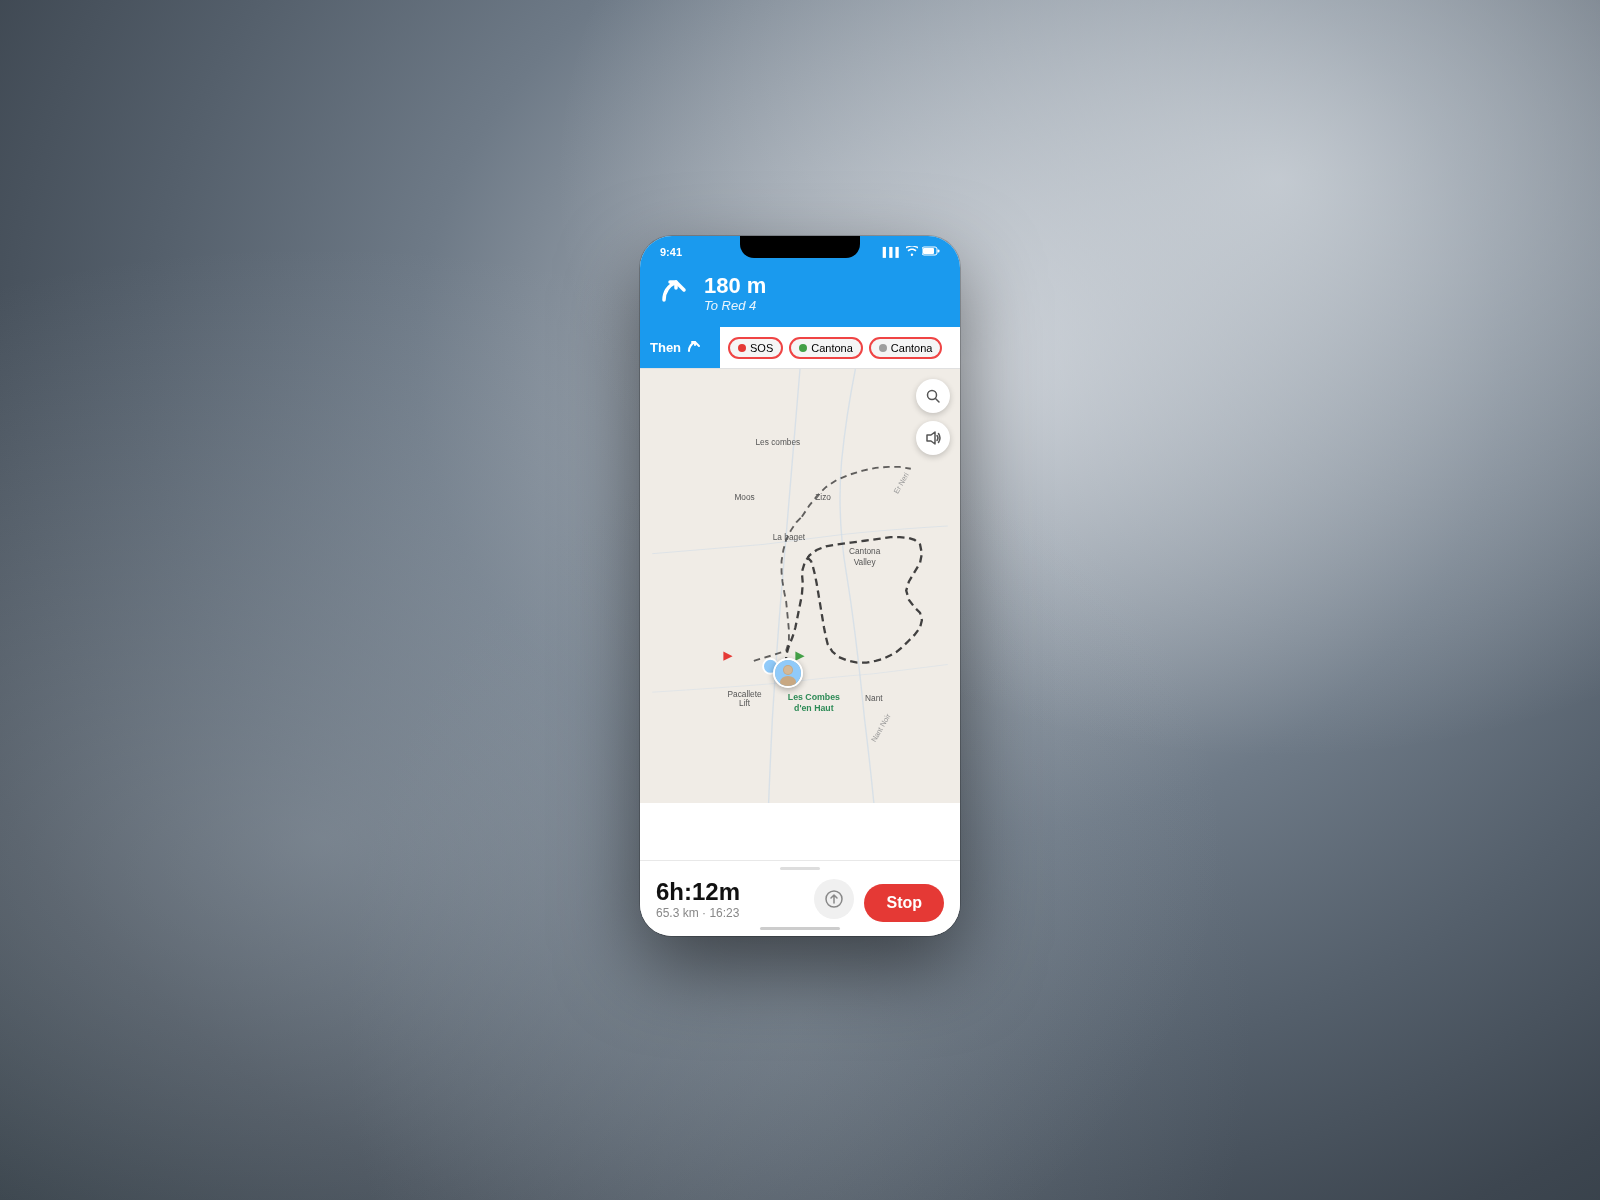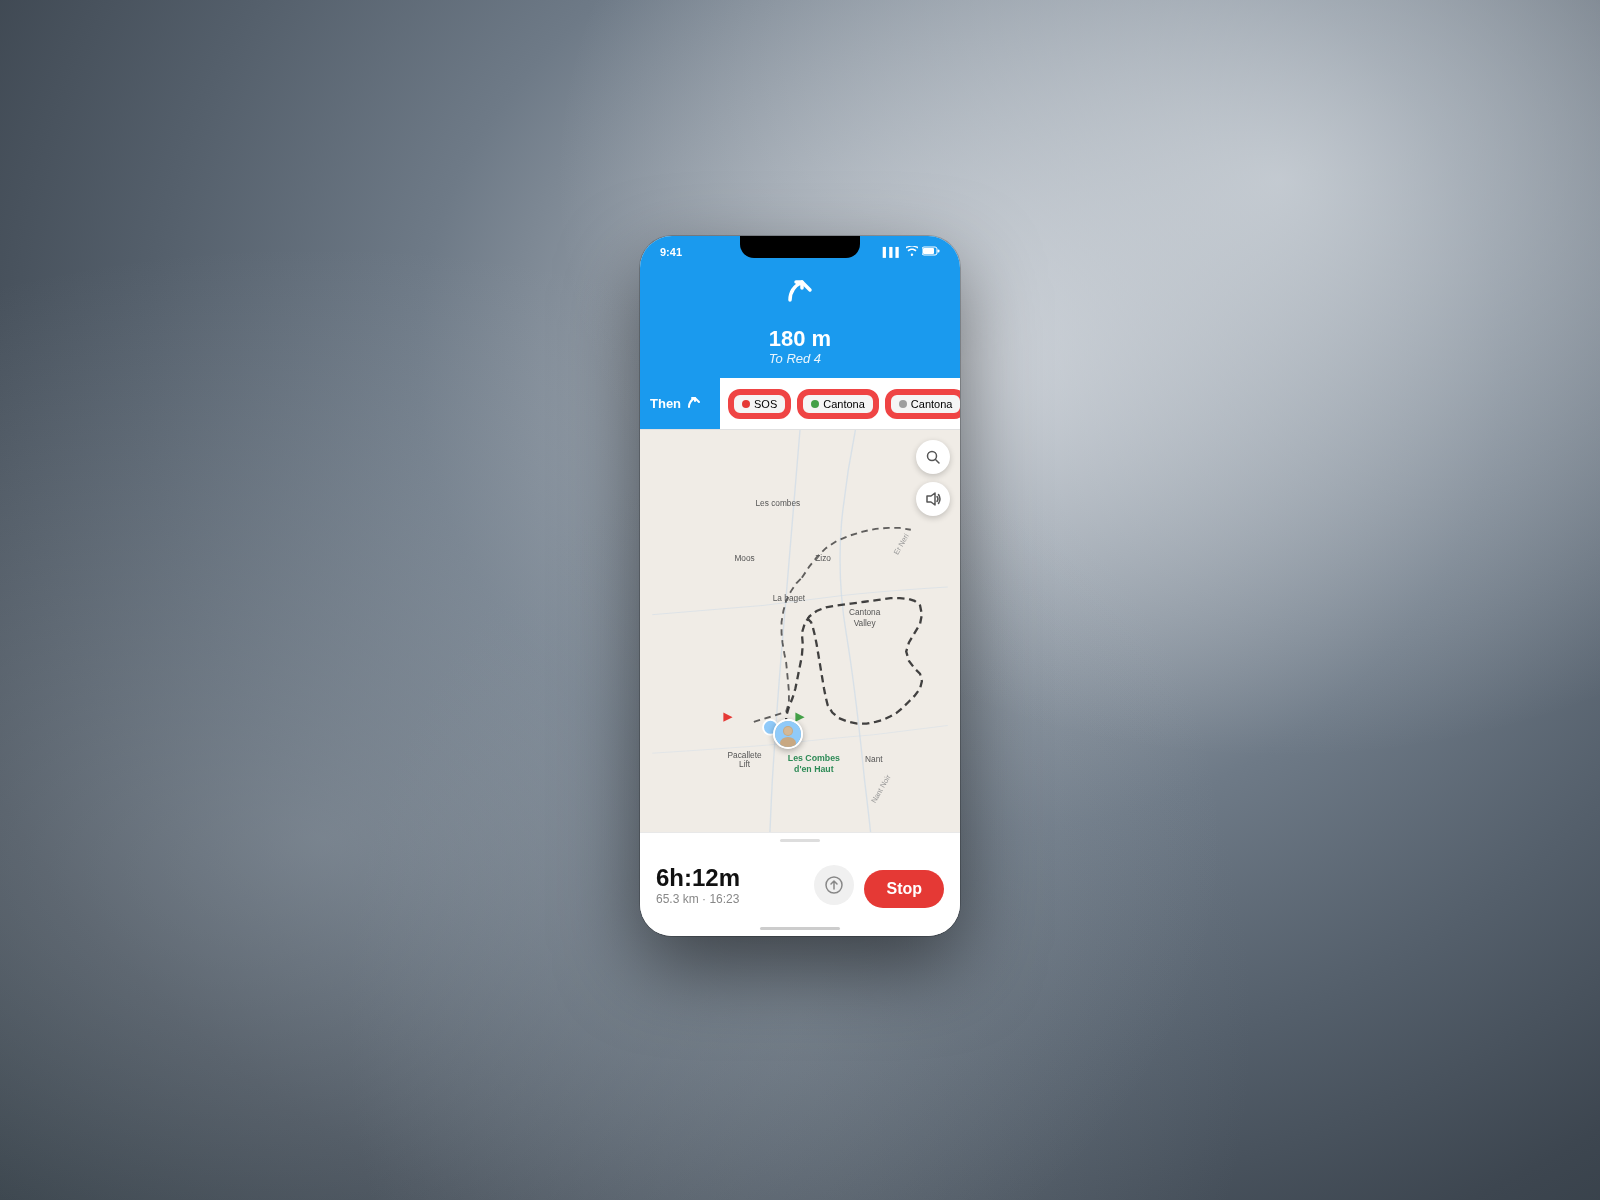--- a/index.html
+++ b/index.html
@@ -68,21 +68,20 @@
       font-size: 9px;
     }
 
     
     .nav-header {
       background: #1a9aee;
       padding: 8px 16px 12px;
       display: flex;
       align-items: center;
       gap: 12px;
-      flex-direction: column;
     }
     .nav-arrow-icon {
       color: #fff;
       font-size: 28px;
     }
     .nav-info {
       display: flex;
       flex-direction: column;
     }
     .nav-distance {
@@ -96,21 +95,21 @@
       font-size: 13px;
       opacity: 0.9;
       font-style: italic;
     }
 
     
     .toolbar {
       display: flex;
       background: #fff;
       border-bottom: 1px solid #e0e0e0;
-      height: 52px;
+      height: 42px;
     }
     .toolbar-then {
       background: #1a9aee;
       color: #fff;
       display: flex;
       align-items: center;
       padding: 0 10px;
       gap: 5px;
       font-size: 13px;
       font-weight: 600;
@@ -125,21 +124,21 @@
       align-items: center;
       gap: 6px;
       padding: 0 8px;
       overflow: hidden;
     }
     .toolbar-item {
       display: flex;
       align-items: center;
       gap: 4px;
       background: #f5f5f5;
-      border: 6px solid #ef4444;
+      border: 2px solid #ef4444;
       border-radius: 12px;
       padding: 3px 8px;
       font-size: 11px;
       white-space: nowrap;
     }
     .toolbar-item .dot {
       width: 8px;
       height: 8px;
       border-radius: 50%;
     }
@@ -192,21 +191,21 @@
       background: #fff;
       padding: 14px 16px;
       display: flex;
       align-items: center;
       justify-content: space-between;
       border-top: 1px solid #e8e8e8;
       position: absolute;
       bottom: 0;
       left: 0;
       right: 0;
-      height: 104px;
+      height: 76px;
     }
     .trip-info {
       display: flex;
       flex-direction: column;
     }
     .trip-time {
       font-size: 24px;
       font-weight: 700;
       color: #111;
     }

